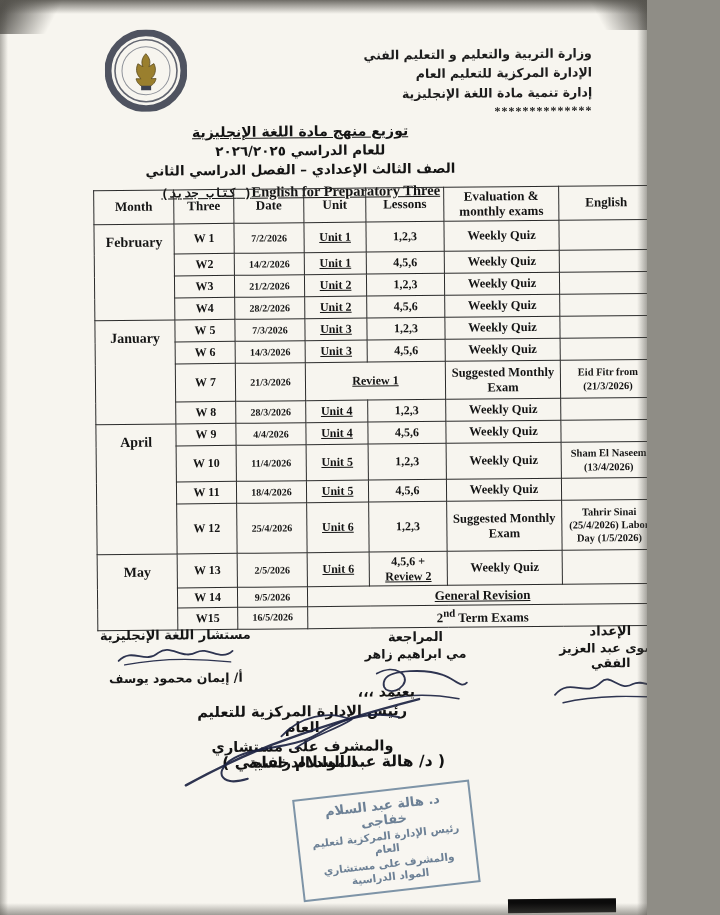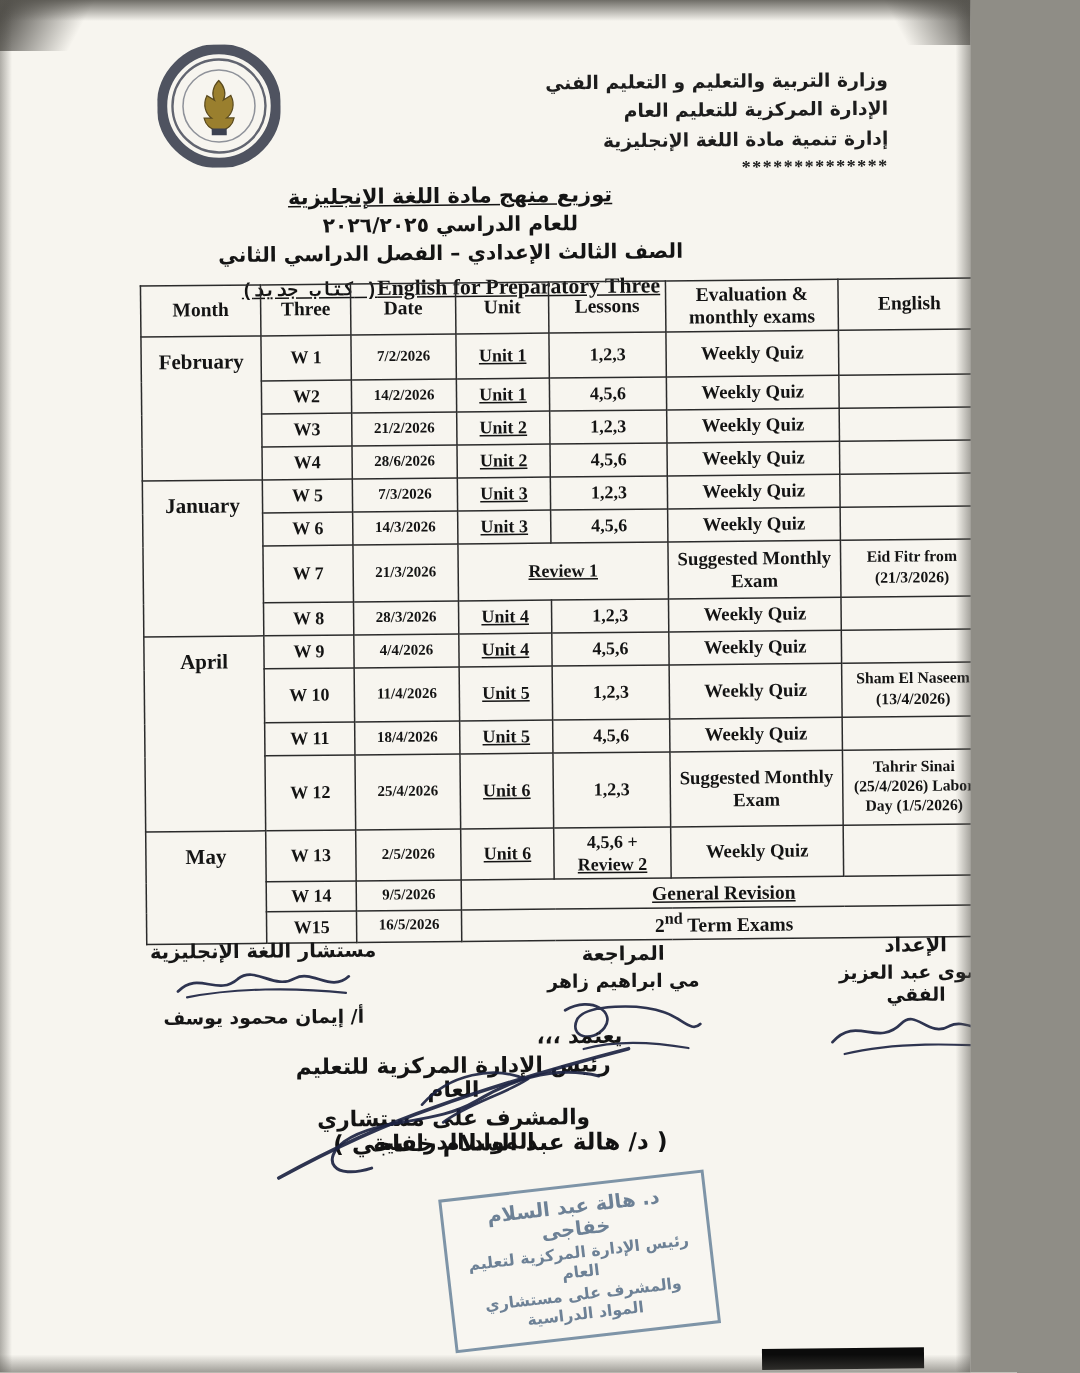--- a/index.html
+++ b/index.html
@@ -152,21 +152,21 @@
         <tr class="rr">
           <td>W3</td>
           <td class="c-date">21/2/2026</td>
           <td class="c-unit">Unit 2</td>
           <td>1,2,3</td>
           <td class="c-eval">Weekly Quiz</td>
           <td class="c-com"></td>
         </tr>
         <tr class="rr">
           <td>W4</td>
-          <td class="c-date">28/6/2026</td>
+          <td class="c-date">28/2/2026</td>
           <td class="c-unit">Unit 2</td>
           <td>4,5,6</td>
           <td class="c-eval">Weekly Quiz</td>
           <td class="c-com"></td>
         </tr>
 
         <tr class="rr">
           <td class="c-month" rowspan="4">January</td>
           <td>W 5</td>
           <td class="c-date">7/3/2026</td>

